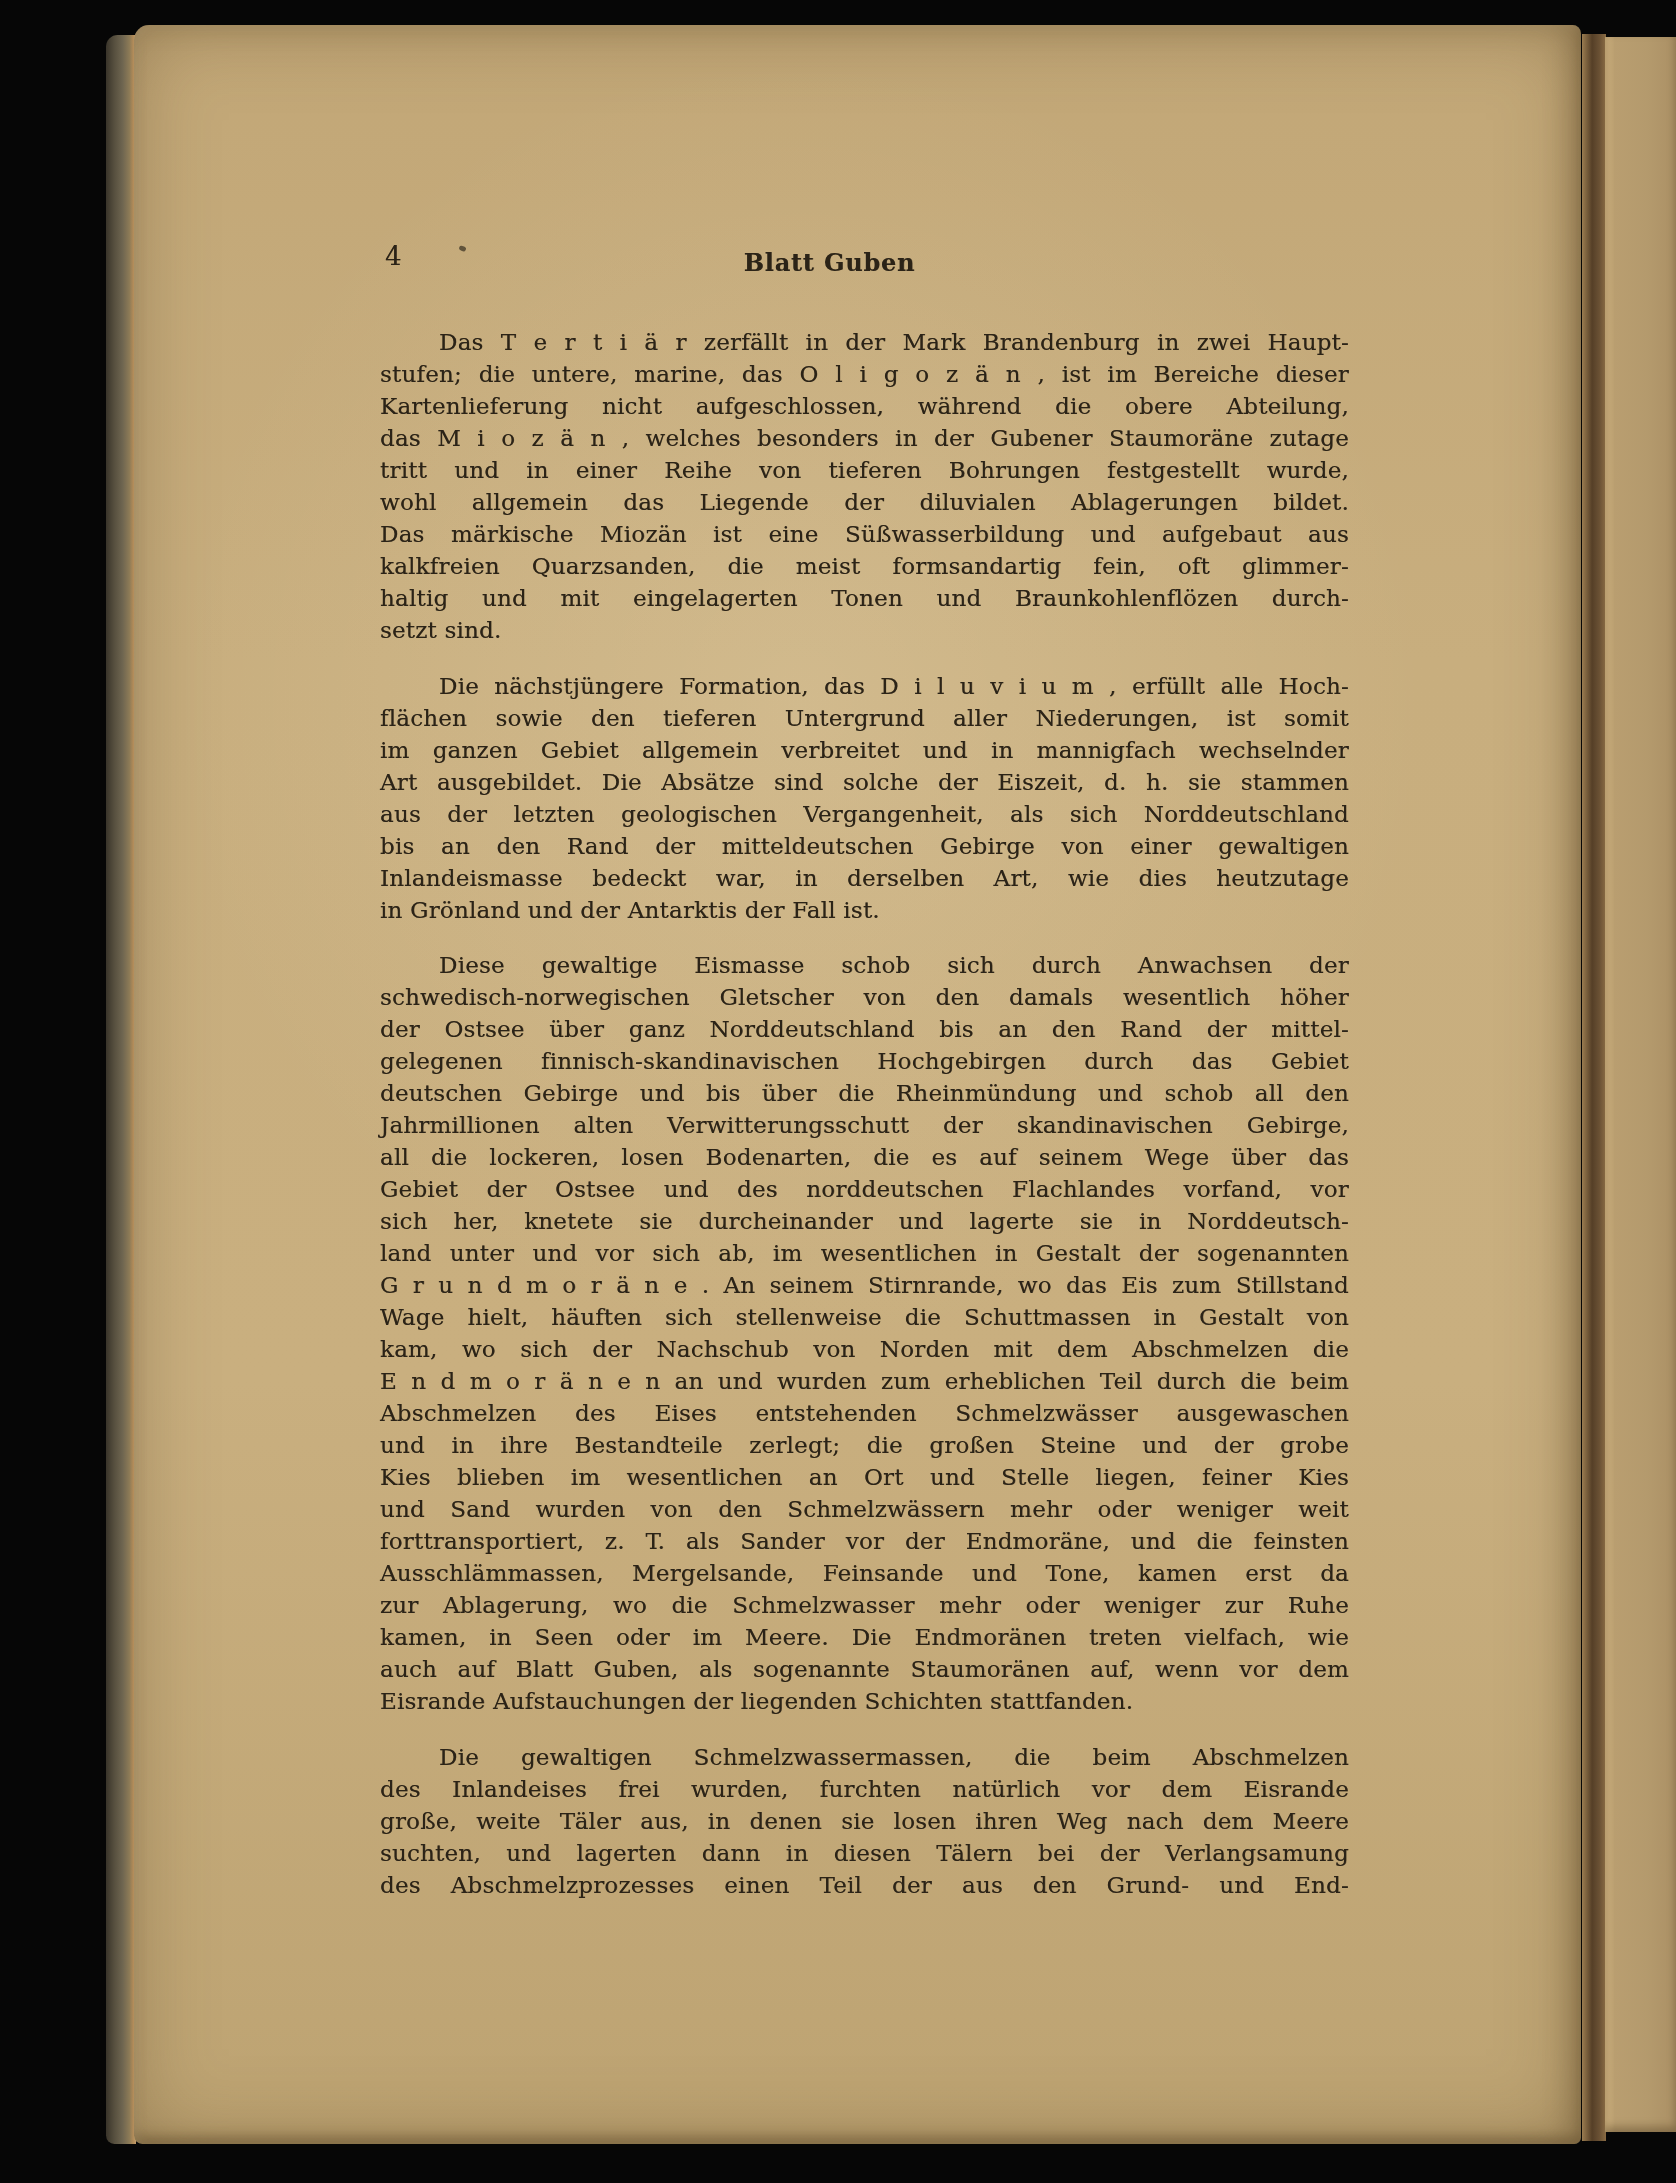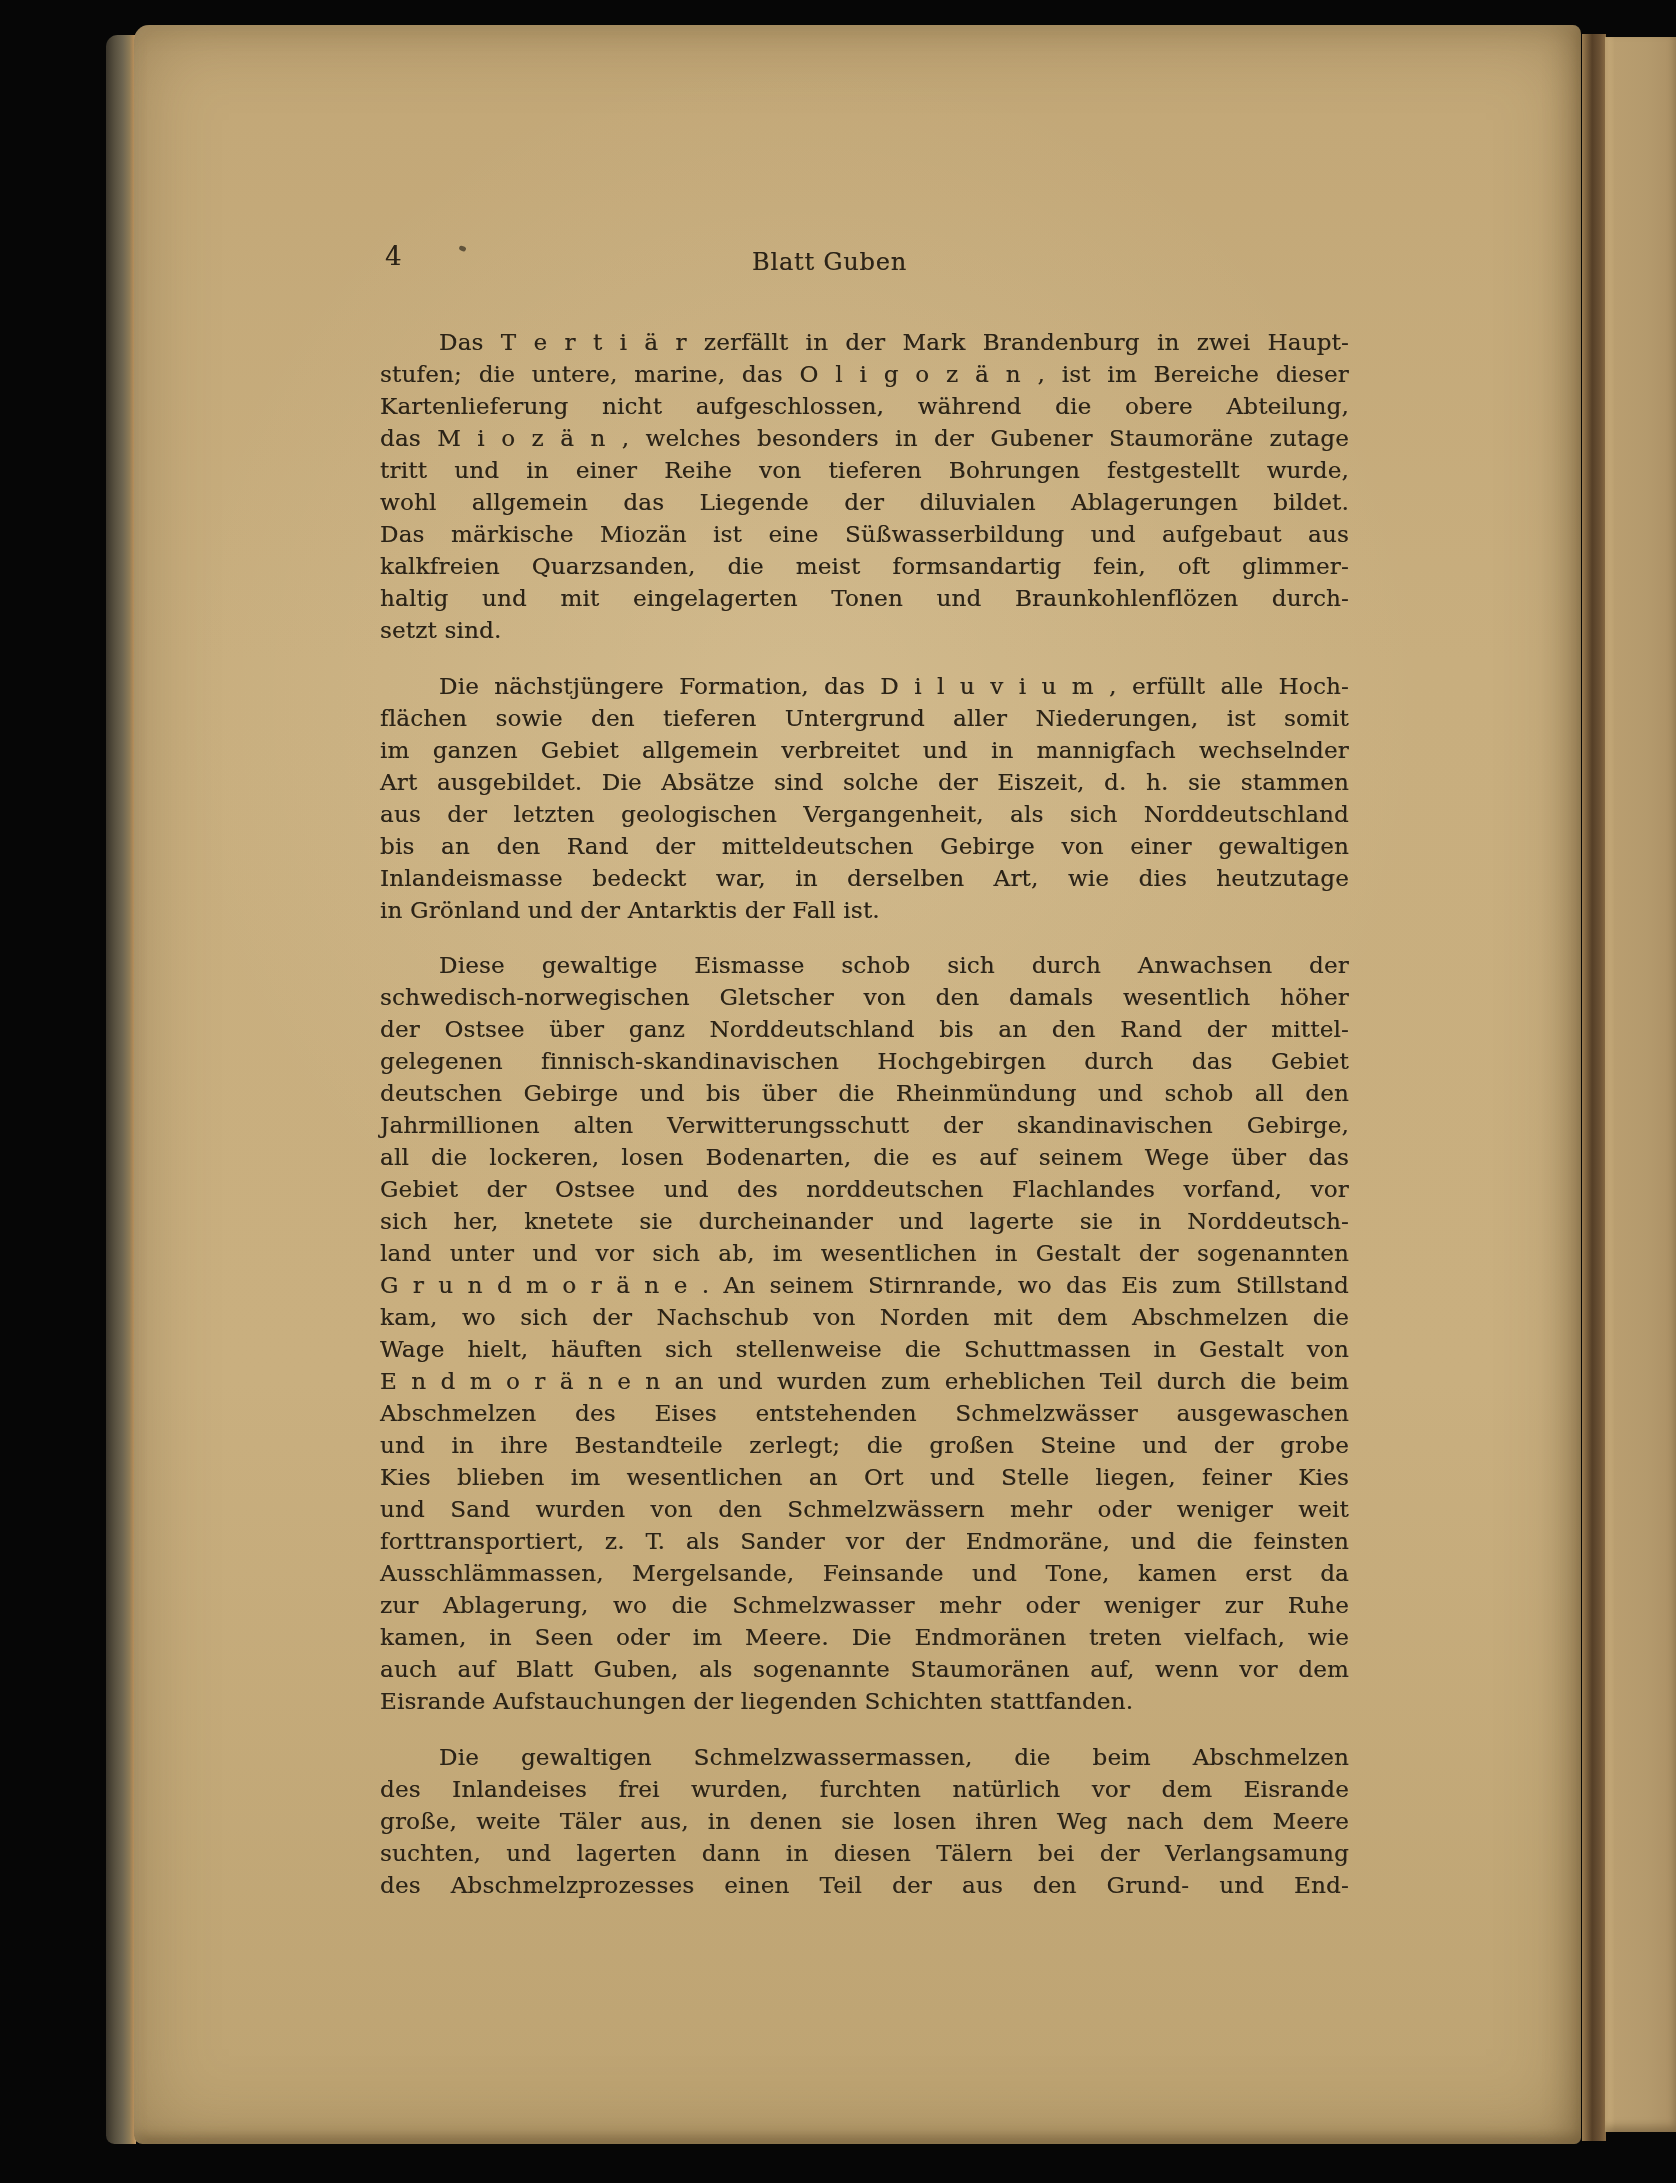--- a/index.html
+++ b/index.html
@@ -38,21 +38,21 @@
     background:linear-gradient(90deg,#d5b884 0%,#b99e70 14%,#b49a6d 60%,#ab9065 100%);
     box-shadow: inset 0 -5px 8.4px rgba(70,52,26,0.4);
   }
   .header {
     position:absolute; left:246px; top:216px; width:969px; height:40px;
     color:var(--ink,#2b2317);
   }
   .pagenum { position:absolute; left:5px; top:0; font-size:26px; }
   .runtitle {
     position:absolute; left:50%; top:6.7px; transform:translateX(-50%);
-    margin-left:-35px; font-size:24px; letter-spacing:0.8px; white-space:nowrap;
+    margin-left:-35px; font-size:24px; letter-spacing:0.8px; white-space:nowrap;font-weight:bold;
   }
   .textblock {
     position:absolute; left:246px; top:301px; width:969px;
     color:var(--ink,#2b2317); font-size:23px;
   }
   .header, .textblock { text-shadow:0.3px 0.3px 0 rgba(40,32,20,0.5); }
   .para + .para { margin-top:23.5px; }
   .line {
     height:32px; line-height:32px; letter-spacing:0.2px;
     text-align:justify; text-align-last:justify; text-justify:inter-word;
@@ -105,22 +105,22 @@
           <div class="line">schwedisch-norwegischen Gletscher von den damals wesentlich höher</div>
           <div class="line">der Ostsee über ganz Norddeutschland bis an den Rand der mittel-</div>
           <div class="line">gelegenen finnisch-skandinavischen Hochgebirgen durch das Gebiet</div>
           <div class="line">deutschen Gebirge und bis über die Rheinmündung und schob all den</div>
           <div class="line">Jahrmillionen alten Verwitterungsschutt der skandinavischen Gebirge,</div>
           <div class="line">all die lockeren, losen Bodenarten, die es auf seinem Wege über das</div>
           <div class="line">Gebiet der Ostsee und des norddeutschen Flachlandes vorfand, vor</div>
           <div class="line">sich her, knetete sie durcheinander und lagerte sie in Norddeutsch-</div>
           <div class="line">land unter und vor sich ab, im wesentlichen in Gestalt der sogenannten</div>
           <div class="line">G r u n d m o r ä n e .  An seinem Stirnrande, wo das Eis zum Stillstand</div>
+          <div class="line">Wage hielt, häuften sich stellenweise die Schuttmassen in Gestalt von</div>
           <div class="line">kam, wo sich der Nachschub von Norden mit dem Abschmelzen die</div>
-          <div class="line">Wage hielt, häuften sich stellenweise die Schuttmassen in Gestalt von</div>
           <div class="line">E n d m o r ä n e n  an und wurden zum erheblichen Teil durch die beim</div>
           <div class="line">Abschmelzen des Eises entstehenden Schmelzwässer ausgewaschen</div>
           <div class="line">und in ihre Bestandteile zerlegt; die großen Steine und der grobe</div>
           <div class="line">Kies blieben im wesentlichen an Ort und Stelle liegen, feiner Kies</div>
           <div class="line">und Sand wurden von den Schmelzwässern mehr oder weniger weit</div>
           <div class="line">forttransportiert, z. T. als Sander vor der Endmoräne, und die feinsten</div>
           <div class="line">Ausschlämmassen, Mergelsande, Feinsande und Tone, kamen erst da</div>
           <div class="line">zur Ablagerung, wo die Schmelzwasser mehr oder weniger zur Ruhe</div>
           <div class="line">kamen, in Seen oder im Meere. Die Endmoränen treten vielfach, wie</div>
           <div class="line">auch auf Blatt Guben, als sogenannte Staumoränen auf, wenn vor dem</div>

